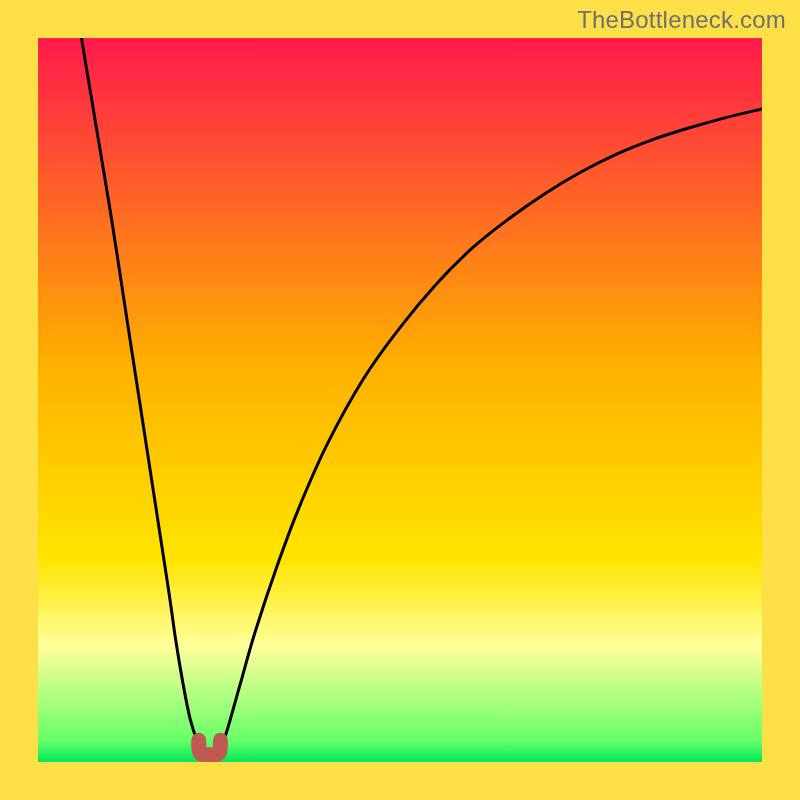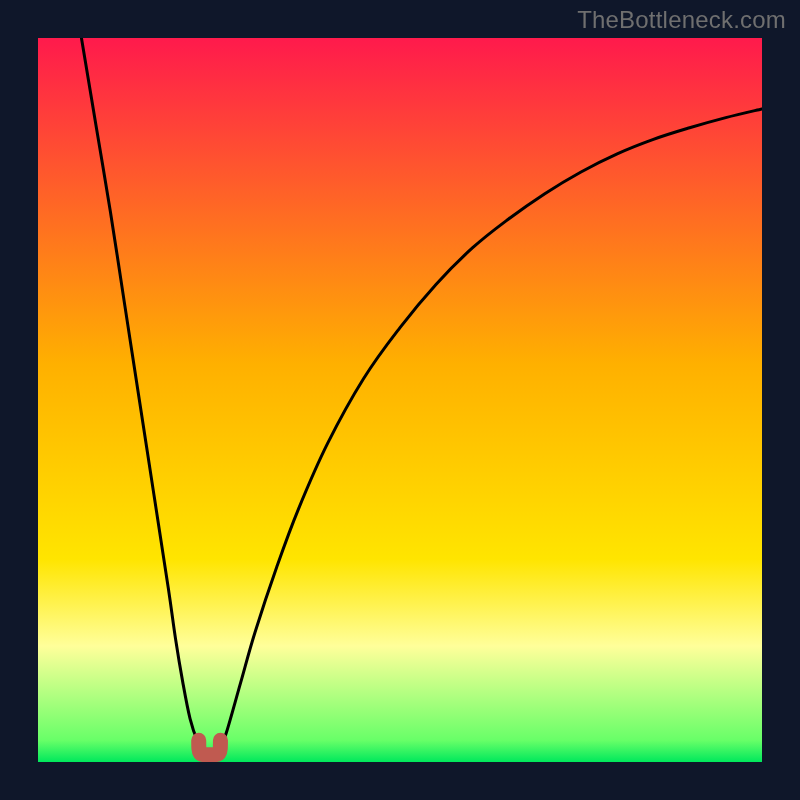--- a/index.html
+++ b/index.html
@@ -9,21 +9,21 @@
     height: 800px;
     background: #000;
     overflow: hidden;
   }
   .frame {
     position: absolute;
     left: 0;
     top: 0;
     width: 800px;
     height: 800px;
-    background: #0f172a;
+    background: #fde047;
   }
   .plot {
     position: absolute;
     left: 38px;
     top: 38px;
     width: 724px;
     height: 724px;
   }
   .watermark {
     position: absolute;

